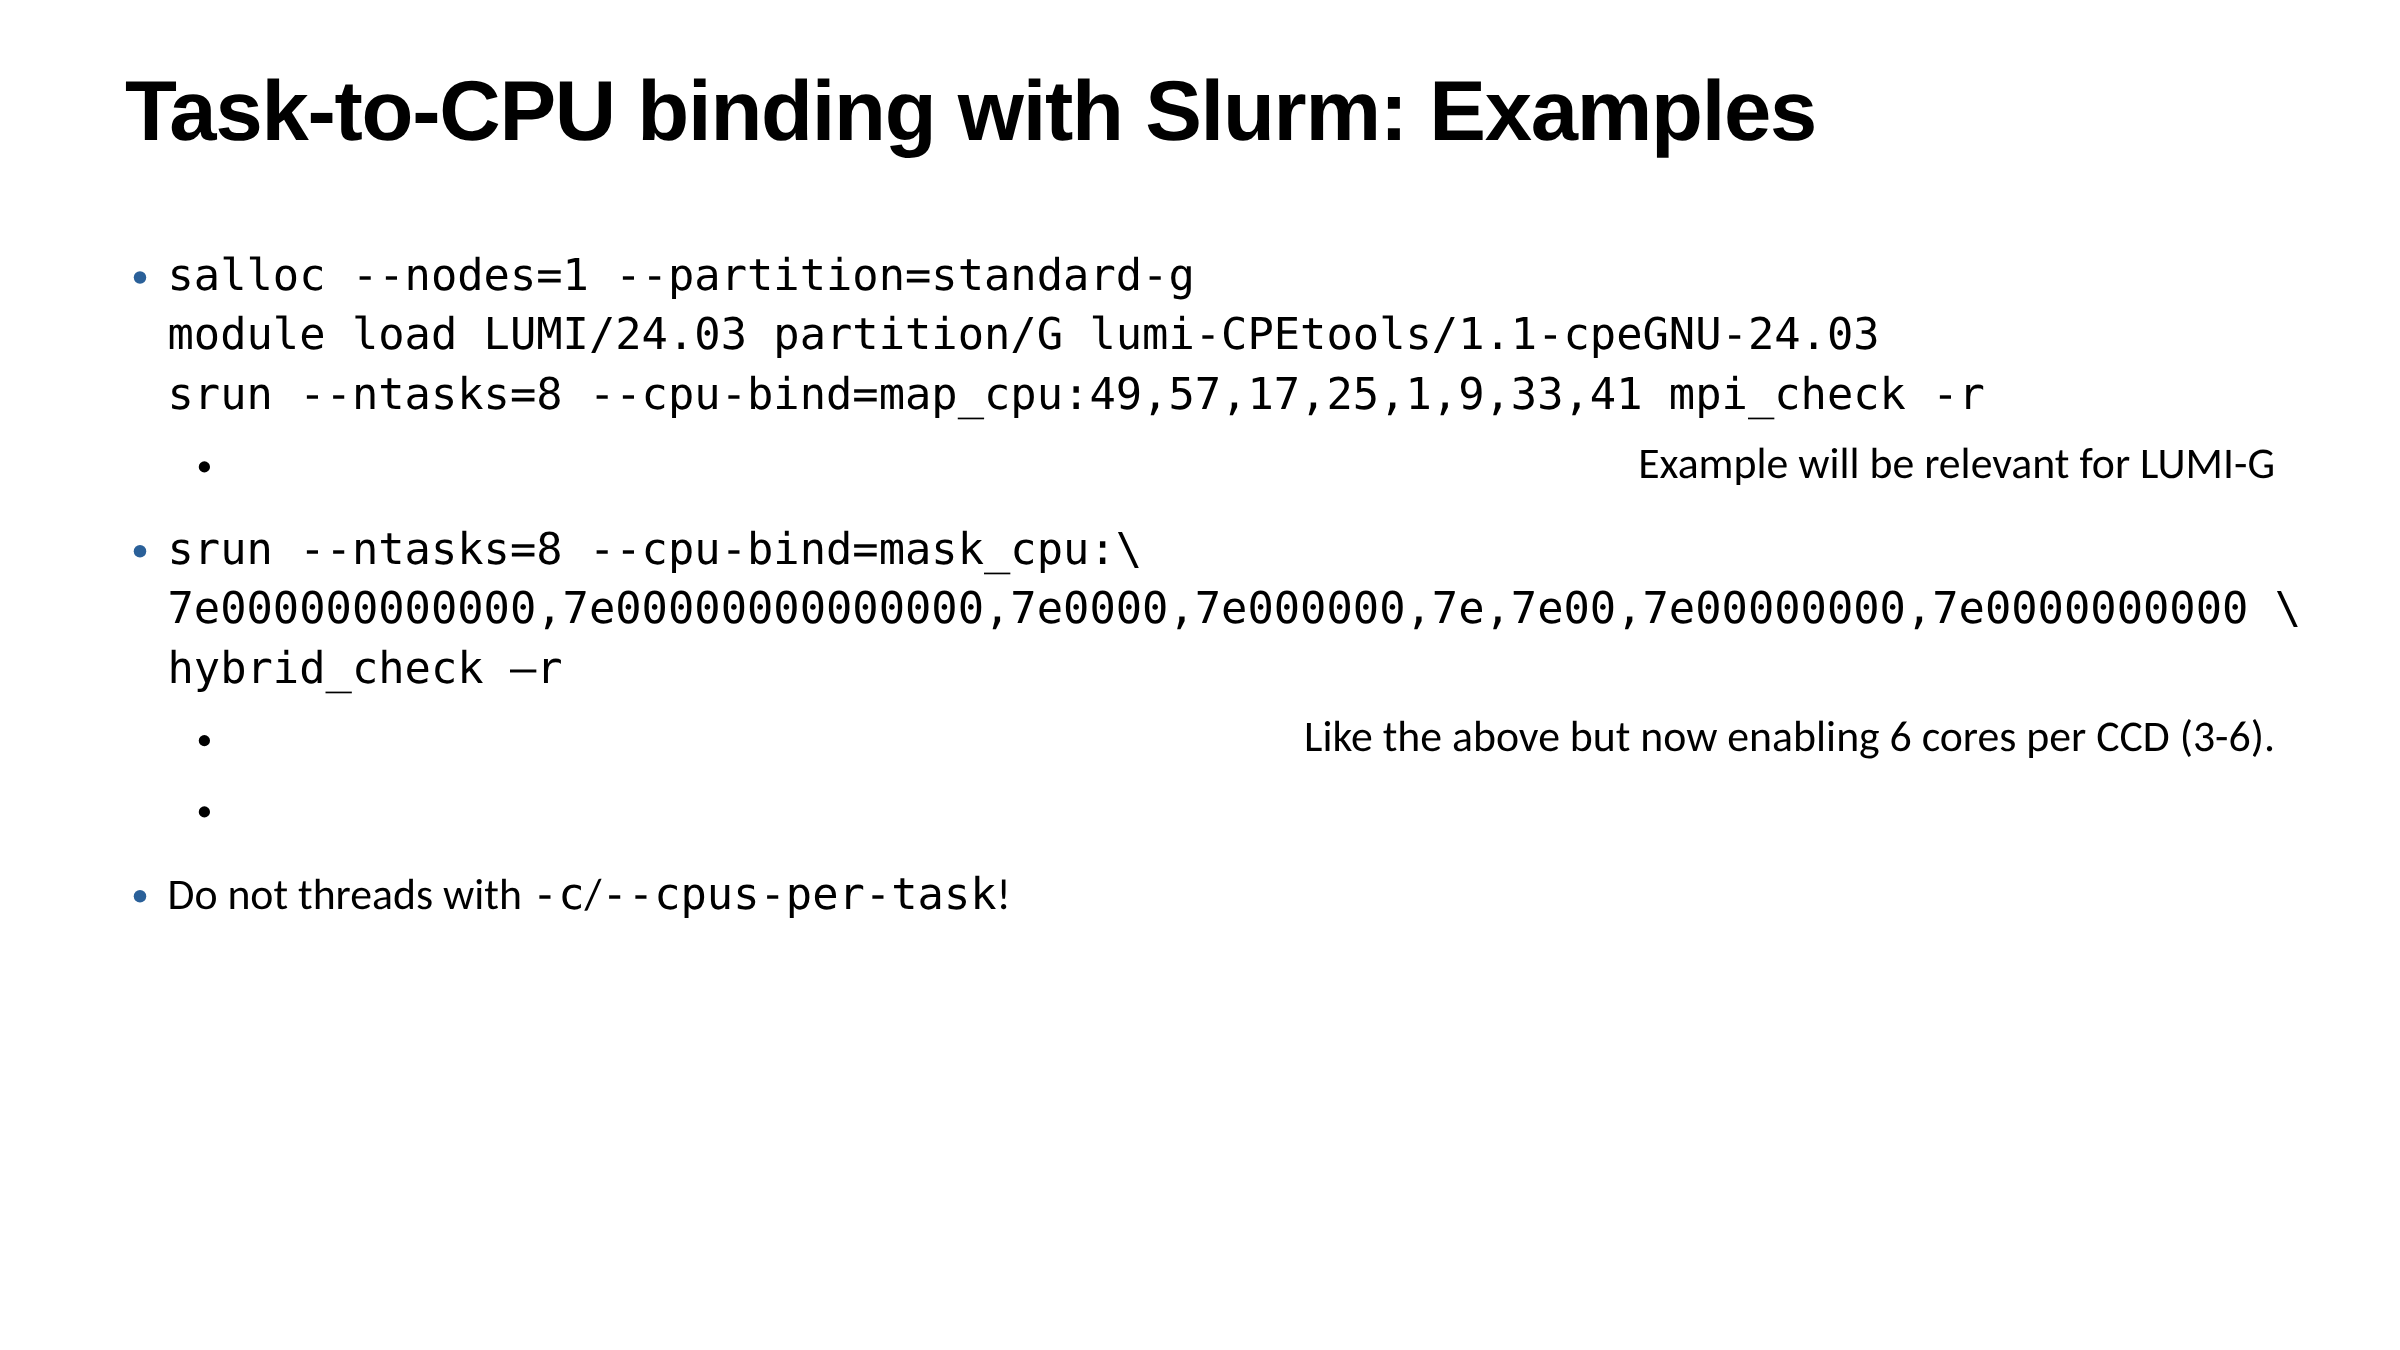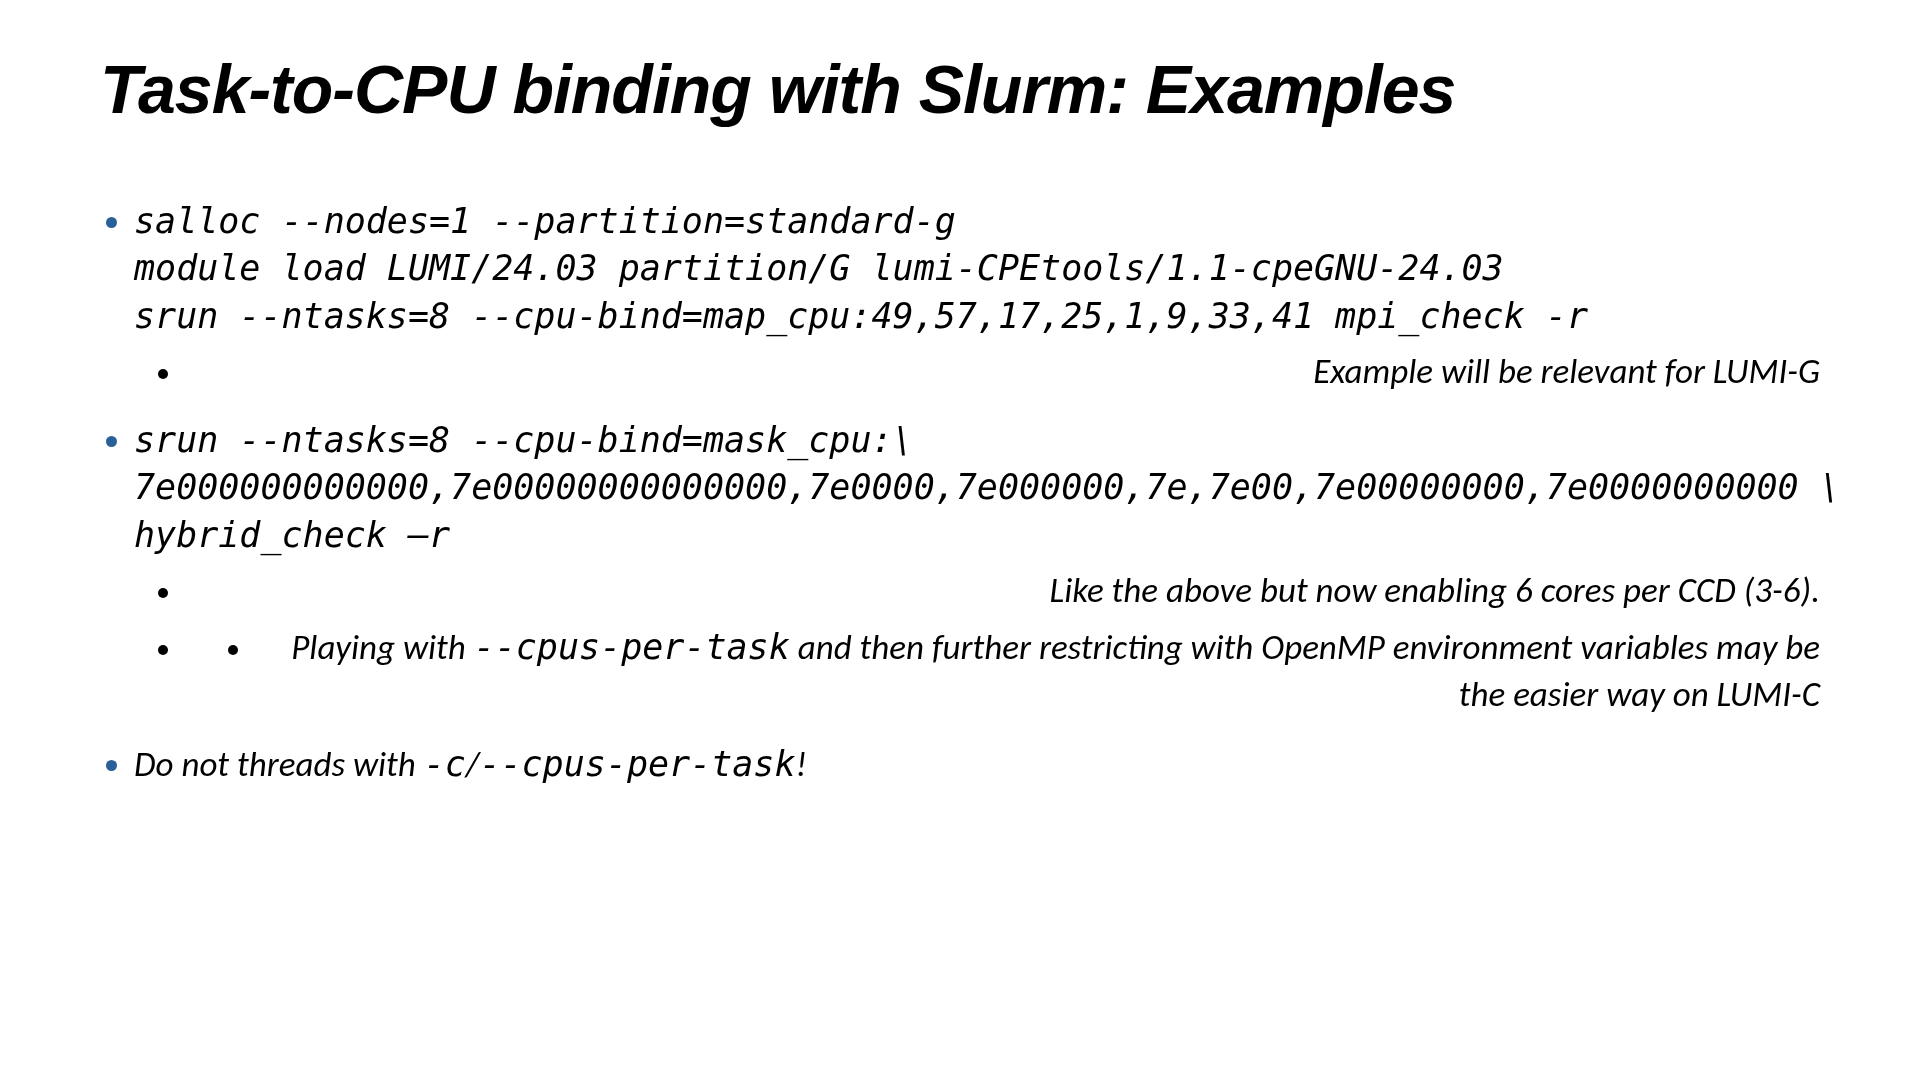--- a/index.html
+++ b/index.html
@@ -10,21 +10,20 @@
     background: #ffffff;
     font-family: "Segoe UI", "Calibri", Arial, sans-serif;
     color: #000000;
   }
   .slide {
     box-sizing: border-box;
     width: 1920px;
     height: 772px;
     padding: 50px 100px 100px 100px;
     position: relative;
-    font-style: italic;
   }
   h1.title {
     font-family: "Segoe UI", "Arial Black", Arial, sans-serif;
     font-weight: 900;
     font-size: 68px;
     letter-spacing: -1px;
     margin: 0 0 70px 0;
     color: #000000;
   }
   .code {
@@ -84,25 +83,20 @@
 
     <li>
       <span class="code">srun --ntasks=8 --cpu-bind=mask_cpu:\
 7e000000000000,7e00000000000000,7e0000,7e000000,7e,7e00,7e00000000,7e0000000000 \
 hybrid_check –r</span>
       <ul class="l2">
         <li>
           <span class="plain">Like the above but now enabling 6 cores per CCD (3-6).</span>
         </li>
         <li>
-          <ul class="l3">
-            <li>
-              <span class="plain">Playing with </span><span class="code">--cpus-per-task</span><span class="plain"> and then further restricting with OpenMP environment variables may be the easier way on LUMI-C</span>
-            </li>
-          </ul>
         </li>
       </ul>
     </li>
 
     <li>
       <span class="plain">Do not threads with </span><span class="code">-c</span><span class="plain">/</span><span class="code">--cpus-per-task</span><span class="plain">!</span>
     </li>
 
   </ul>
 </div>

